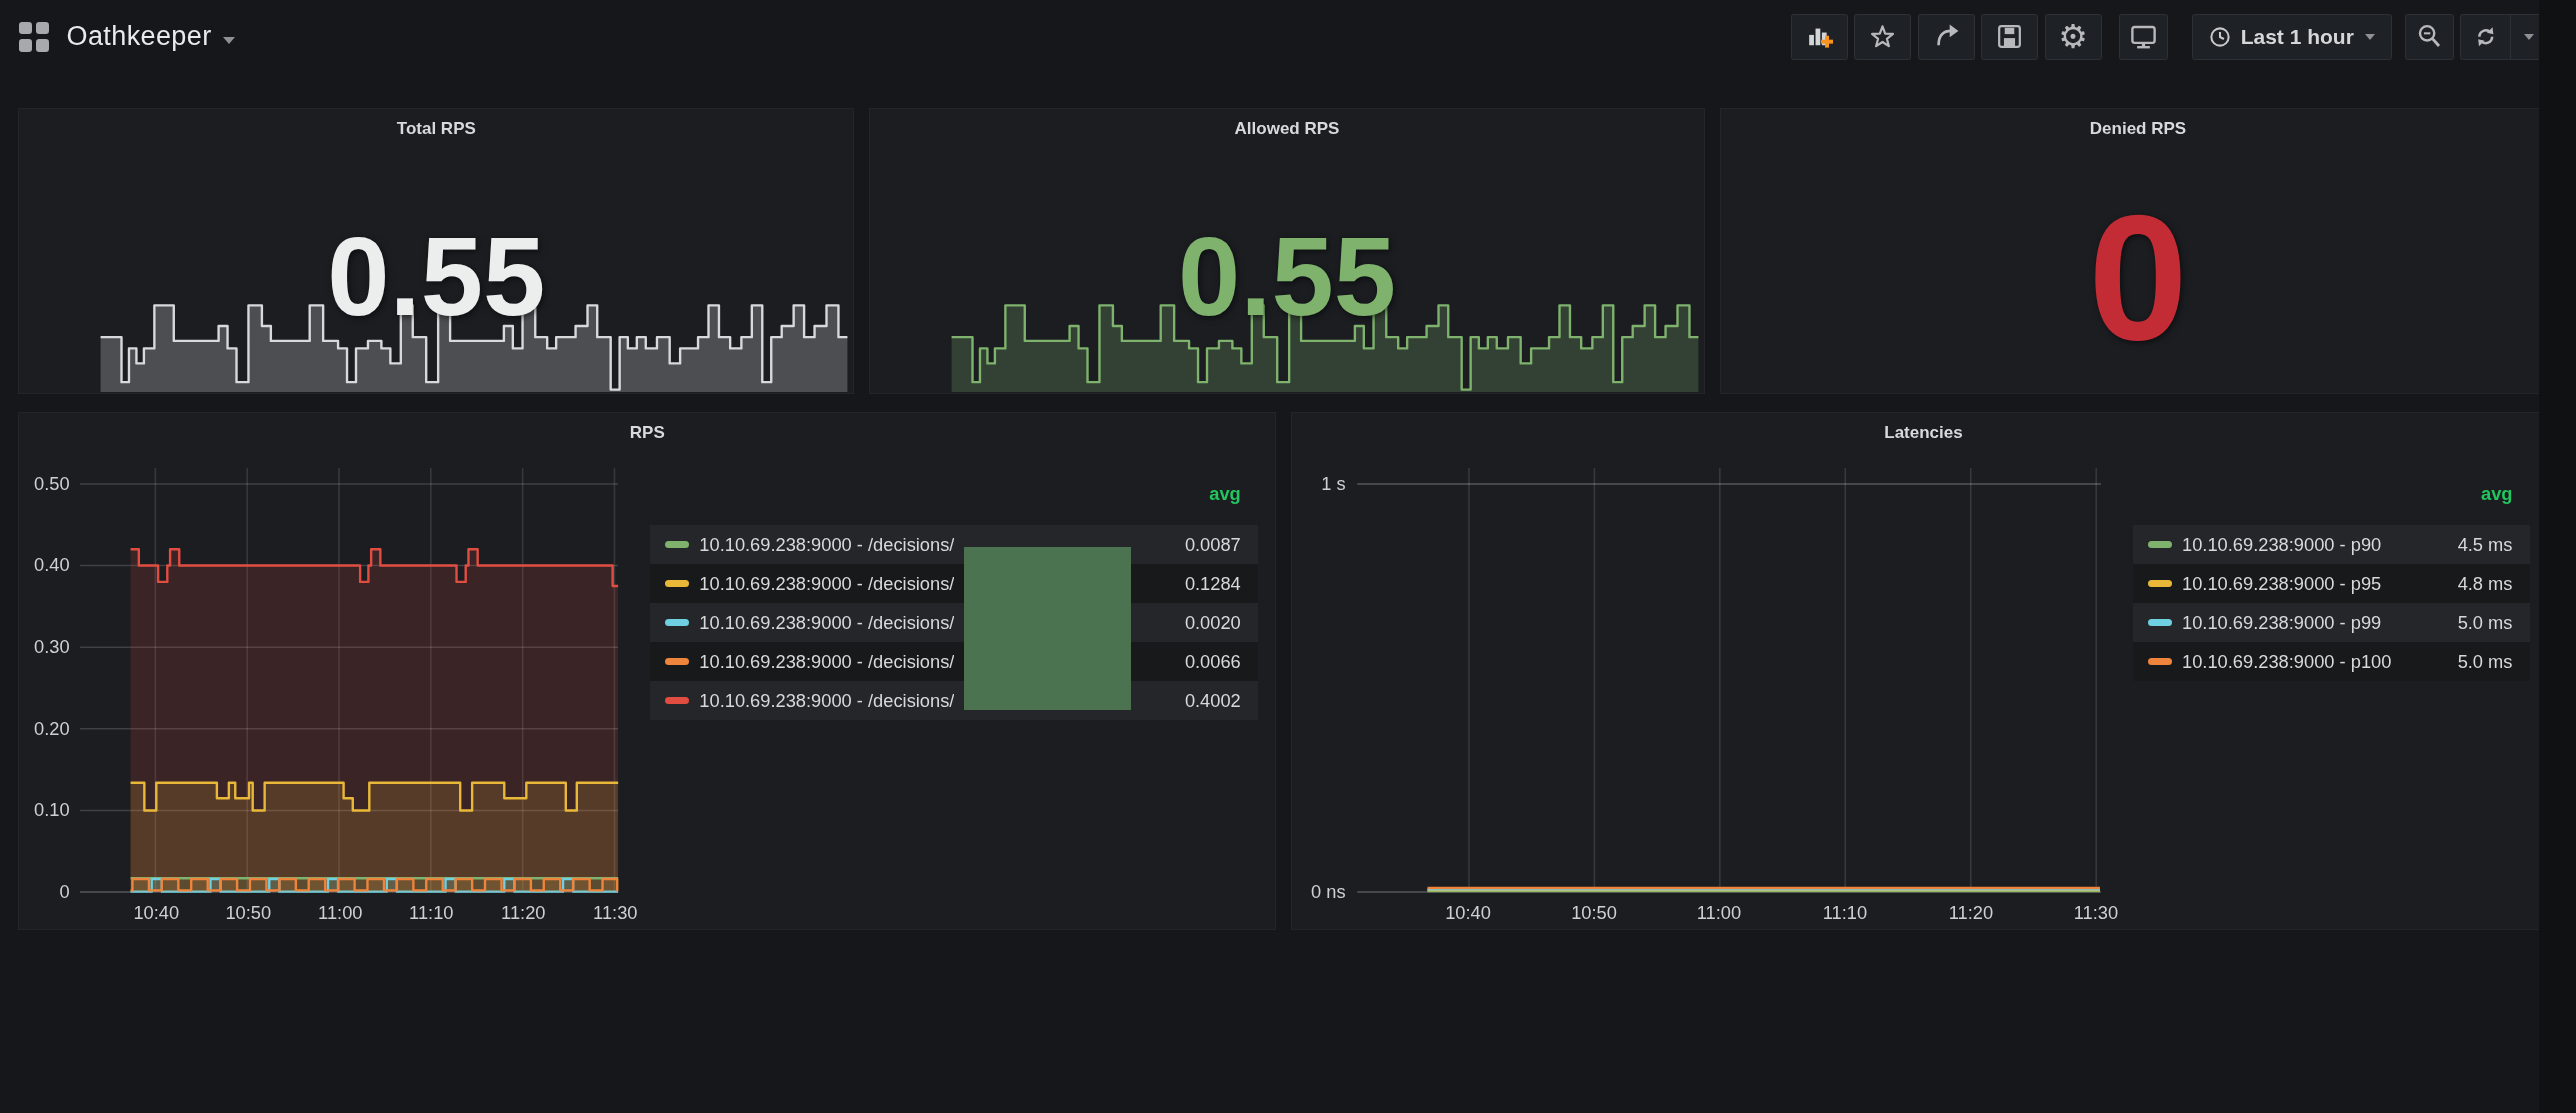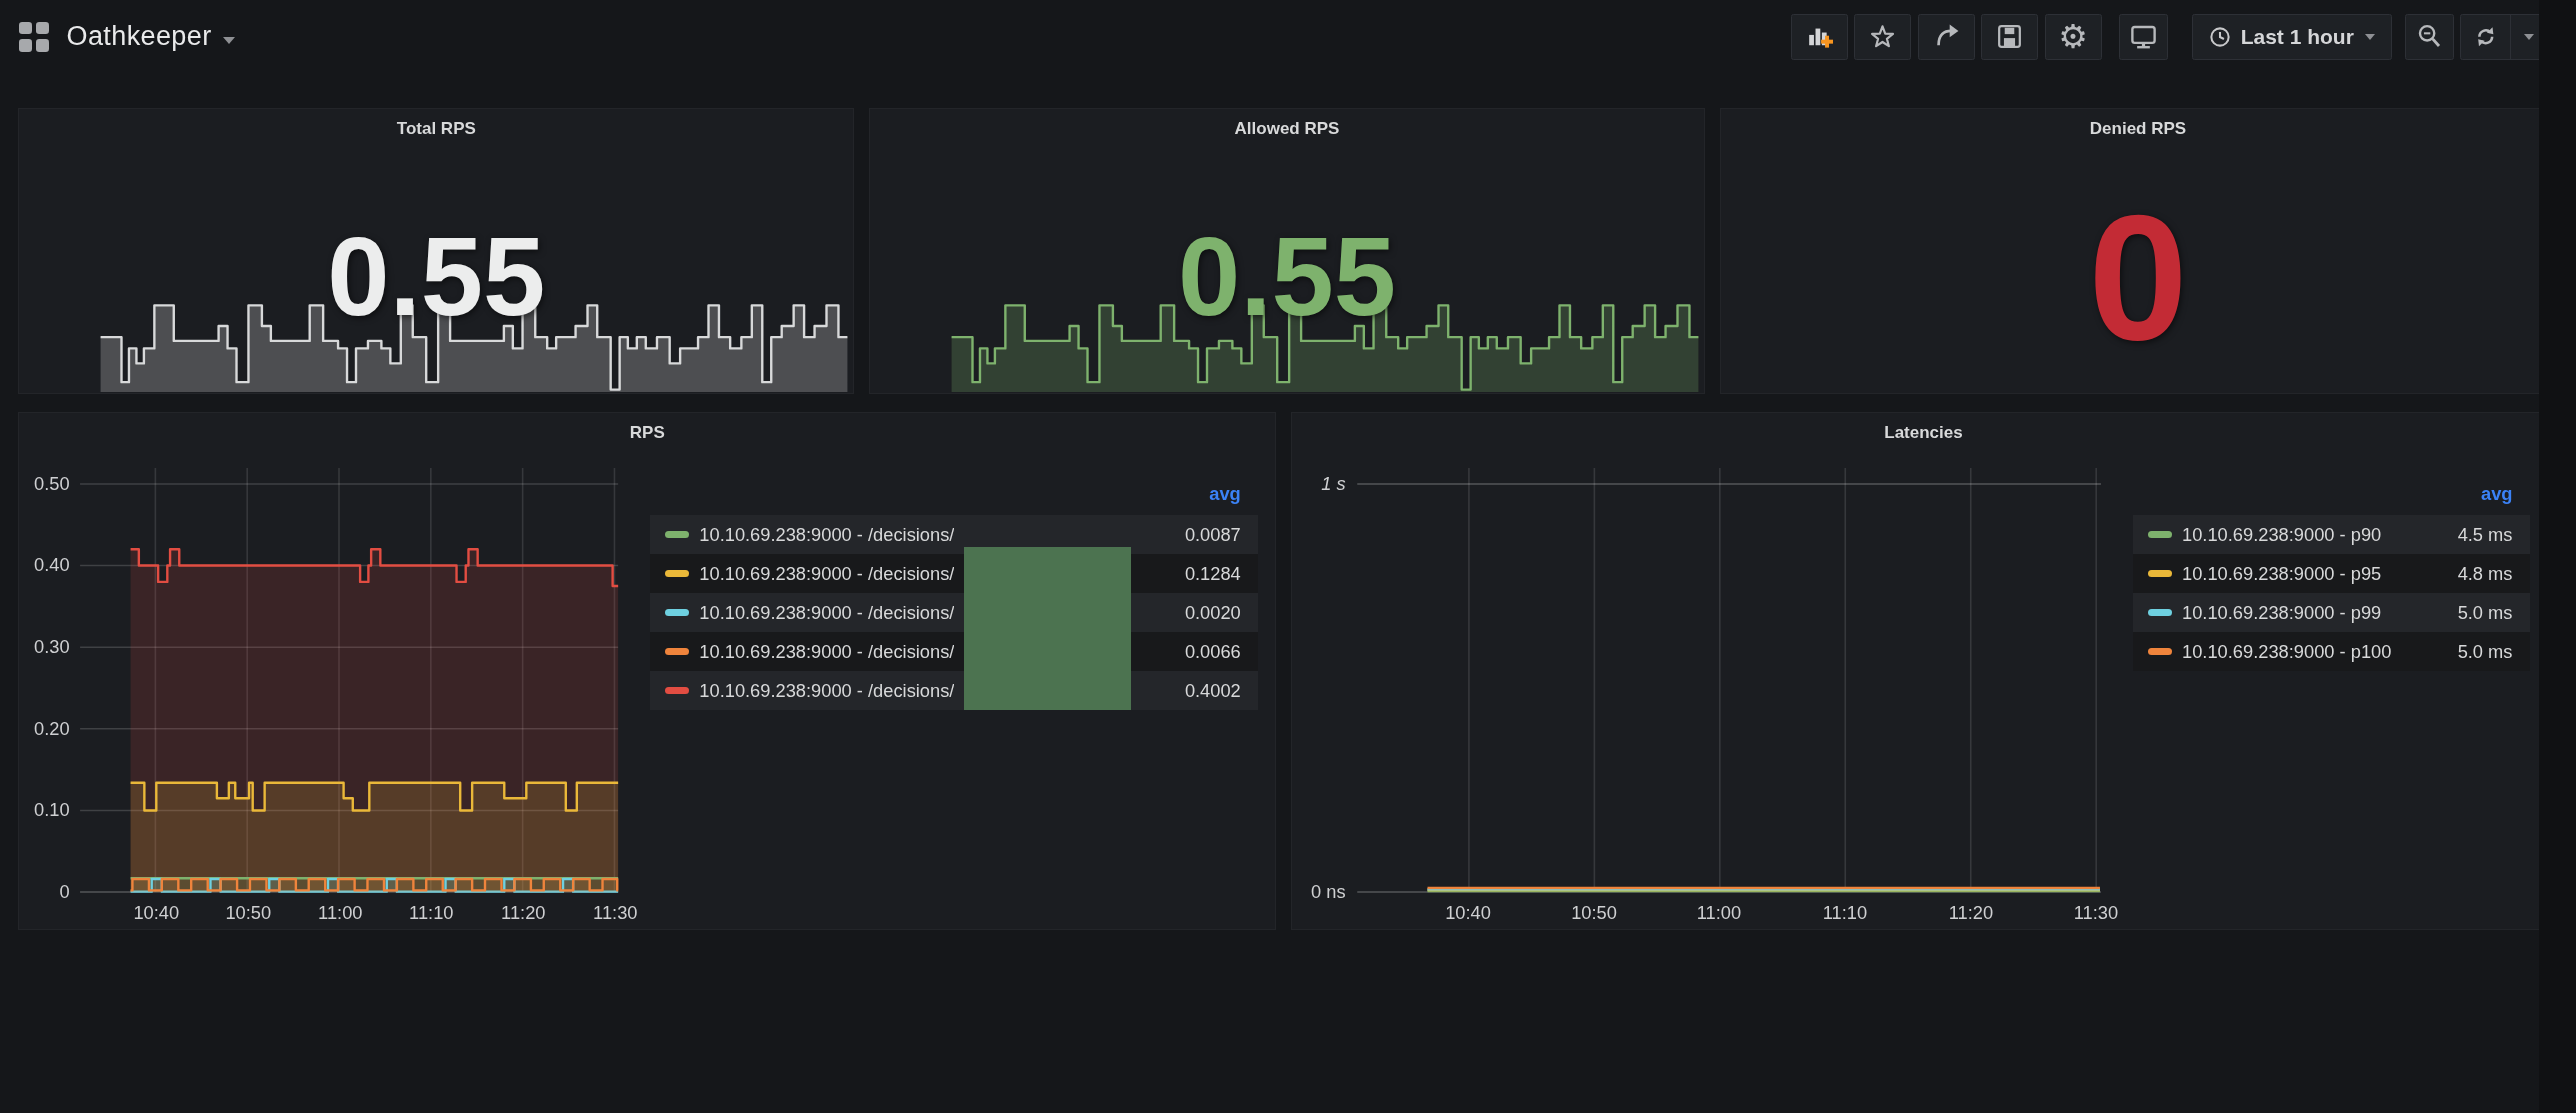--- a/index.html
+++ b/index.html
@@ -34,21 +34,21 @@
   .panel-title{position:absolute;left:0;top:9.6px;width:100%;text-align:center;font-size:17px;
                font-weight:bold;color:#d8d9da;cursor:pointer;}
   .stat-value{position:absolute;left:0;top:0;right:0;height:335px;display:flex;align-items:center;
               justify-content:center;font-weight:bold;text-shadow:1.6px 1.6px 6.4px rgba(0,0,0,.55);}
   .spark{position:absolute;left:80px;right:4px;top:183px;height:100px;}
   .tick{position:absolute;font-size:18.3px;color:#cfd0d2;}
   .ytick{width:56px;text-align:right;height:22px;line-height:22px;}
   .xtick{width:72px;text-align:center;height:22px;line-height:22px;}
   .legend{position:absolute;font-size:18.3px;}
   .legend-header{height:24px;display:flex;justify-content:flex-end;align-items:center;
-                 padding-right:17.5px;color:#3b82f6;font-weight:bold;margin-bottom:9px;cursor:pointer;}
+                 padding-right:17.5px;color:#22c55e;font-weight:bold;margin-bottom:19px;cursor:pointer;}
   .legend-row{height:39px;display:flex;align-items:center;padding-left:15px;box-sizing:border-box;cursor:pointer;}
   .legend-row.odd{background:#24262a;}
   .legend-row.even{background:#18191b;}
   .swatch{width:24px;height:7.2px;border-radius:4px;flex:0 0 auto;}
   .legend-label{margin-left:10px;color:#d8d9da;white-space:nowrap;overflow:hidden;}
   .legend-value{margin-left:auto;padding-right:17.5px;color:#d8d9da;}
   #green-overlay{position:absolute;left:945px;top:134px;width:167px;height:163px;}
 </style>
 </head>
 <body>
@@ -262,21 +262,21 @@
         <line x1="612.2419028340081" y1="0" x2="612.2419028340081" y2="532" stroke="rgba(255,255,255,0.12)" stroke-width="2"></line>
         <line x1="769.6305668016196" y1="0" x2="769.6305668016196" y2="532" stroke="rgba(255,255,255,0.12)" stroke-width="2"></line>
         <line x1="927.0192307692308" y1="0" x2="927.0192307692308" y2="532" stroke="rgba(255,255,255,0.12)" stroke-width="2"></line>
         <line x1="0" y1="20" x2="933" y2="20" stroke="rgba(255,255,255,0.25)" stroke-width="2"></line>
         <line x1="0" y1="532" x2="933" y2="532" stroke="rgba(255,255,255,0.25)" stroke-width="2"></line>
         <path d="M88.13765182186238,530.696L931.7408906882591,530.696" fill="none" stroke="#7eb26d" stroke-width="3" stroke-linejoin="round"></path>
         <path d="M88.13765182186238,529.5424L931.7408906882591,529.5424" fill="none" stroke="#eab839" stroke-width="3" stroke-linejoin="round"></path>
         <path d="M88.13765182186238,528.44L931.7408906882591,528.44" fill="none" stroke="#6ed0e0" stroke-width="3" stroke-linejoin="round"></path>
         <path d="M88.13765182186238,526.94L931.7408906882591,526.94" fill="none" stroke="#ef843c" stroke-width="3" stroke-linejoin="round"></path>
       </svg>
-      <div class="tick ytick" style="left: -2.4px; top: 60px; font-style: italic;">1 s</div>
+      <div class="tick ytick" style="left: -2.4px; top: 60px;">1 s</div>
       <div class="tick ytick" style="left: -2.4px; top: 468px;">0 ns</div>
       <div class="tick xtick" style="left: 140px; top: 489px;">10:40</div>
       <div class="tick xtick" style="left: 266px; top: 489px;">10:50</div>
       <div class="tick xtick" style="left: 391px; top: 489px;">11:00</div>
       <div class="tick xtick" style="left: 517px; top: 489px;">11:10</div>
       <div class="tick xtick" style="left: 643px; top: 489px;">11:20</div>
       <div class="tick xtick" style="left: 768px; top: 489px;">11:30</div>
     </div>
 
 </div>

